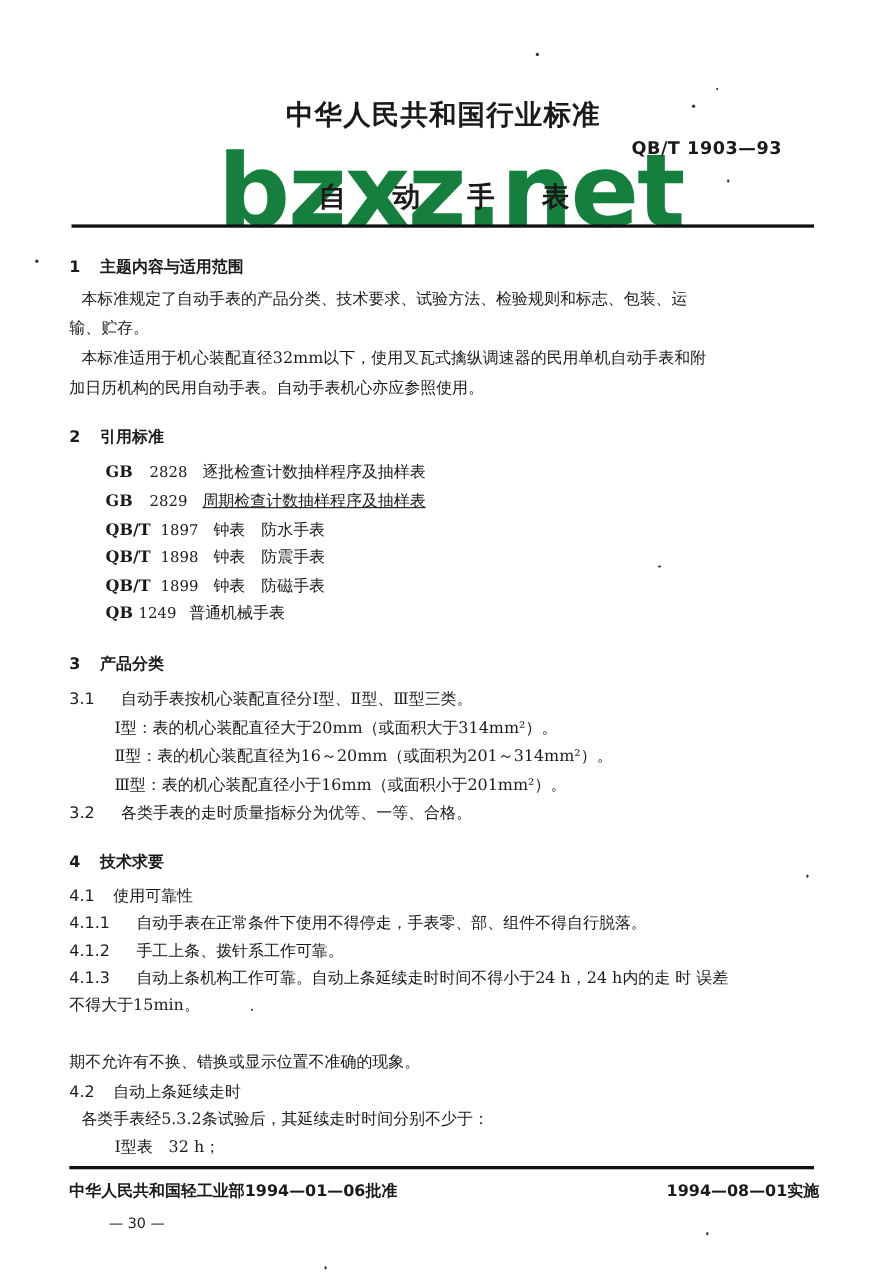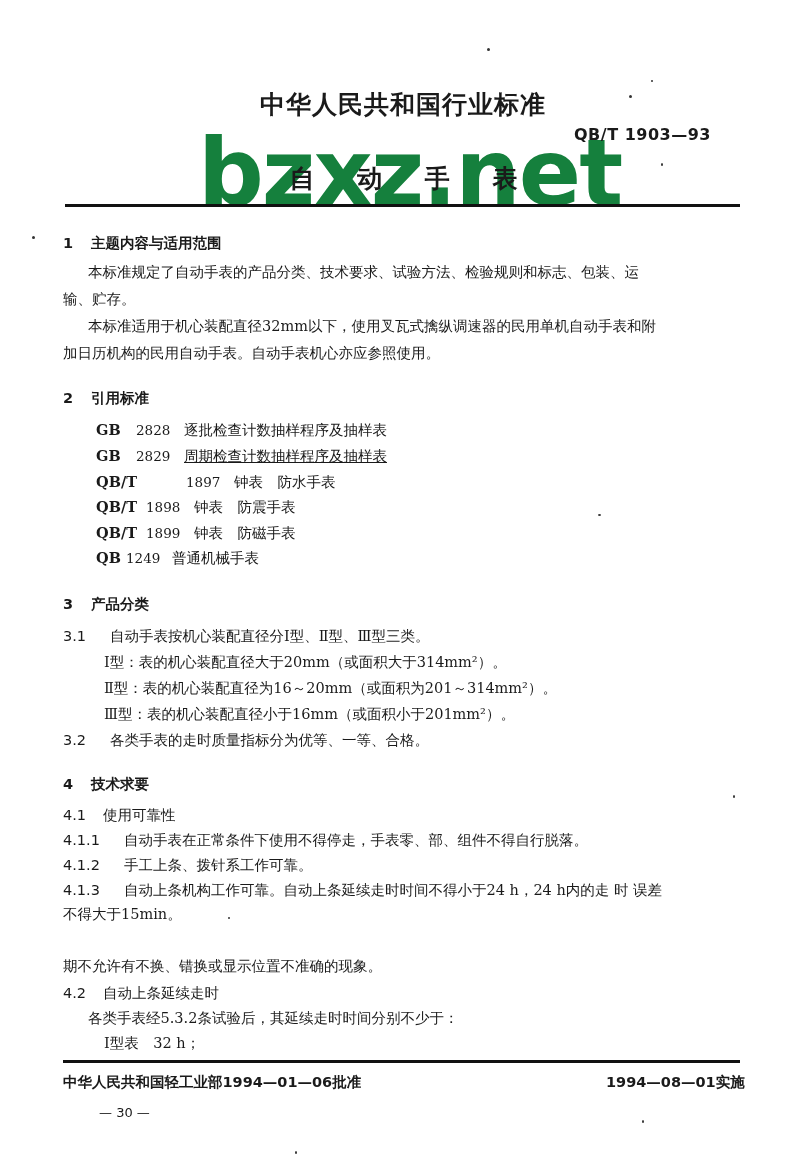--- a/index.html
+++ b/index.html
@@ -25,21 +25,21 @@
     .doc-title { left: 0; width: 800px; text-align: center; top: 162px;
       font-size: 25px; font-weight: bold; letter-spacing: 17px; padding-left: 24px; box-sizing: border-box; }
 
     .rule { position: absolute; left: 65px; width: 675px; background: #111; }
     .rule.top { top: 204px; height: 2.5px; }
     .rule.bottom { top: 1060px; height: 2.5px; left: 63px; width: 677px; }
 
     .line { position: absolute; left: 63px; font-size: 14.5px; line-height: 18px; white-space: nowrap; }
     .h1 { font-family: "DejaVu Sans", "Liberation Sans", sans-serif; font-weight: bold; font-size: 14.5px; }
     .h1 .num { display: inline-block; width: 28px; }
-    .indent { left: 88px; }
+    .indent { left: 74px; }
     .ref { left: 96px; font-size: 14.5px; }
     .ref .code { display: inline-block; font-weight: bold; }
     .ref .code-num { font-weight: normal; font-size: 13.5px; }
     .type-line { left: 104px; }
     .clause-num { font-family: "DejaVu Sans", "Liberation Sans", sans-serif; font-weight: normal; display: inline-block; }
     .cn-3 { width: 47px; }
     .cn-5 { width: 61px; }
     .cn-42 { width: 40px; }
 
     .footer-left { left: 63px; top: 1073px; font-size: 14.5px; font-weight: bold; }
@@ -71,21 +71,21 @@
   <div class="line h1" style="top:389px;">
     <span class="num">2</span><span>引用标准</span>
   </div>
   <div class="line ref" style="top:421px;">
     <span class="code" style="width:40px;">GB</span><span class="code-num" style="display:inline-block;width:48px;">2828</span><span>逐批检查计数抽样程序及抽样表</span>
   </div>
   <div class="line ref" style="top:447px;text-decoration:underline;">
     <span class="code" style="width:40px;">GB</span><span class="code-num" style="display:inline-block;width:48px;">2829</span><span>周期检查计数抽样程序及抽样表</span>
   </div>
   <div class="line ref" style="top:473px;">
-    <span class="code" style="width:50px;">QB/T</span><span class="code-num" style="display:inline-block;width:48px;margin-left:40px;">1897</span><span>钟表　防水手表</span>
+    <span class="code" style="width:50px;">QB/T</span><span class="code-num" style="display:inline-block;width:48px;">1897</span><span>钟表　防水手表</span>
   </div>
   <div class="line ref" style="top:498px;">
     <span class="code" style="width:50px;">QB/T</span><span class="code-num" style="display:inline-block;width:48px;">1898</span><span>钟表　防震手表</span>
   </div>
   <div class="line ref" style="top:524px;">
     <span class="code" style="width:50px;">QB/T</span><span class="code-num" style="display:inline-block;width:48px;">1899</span><span>钟表　防磁手表</span>
   </div>
   <div class="line ref" style="top:549px;">
     <span class="code" style="width:30px;">QB</span><span class="code-num" style="display:inline-block;width:46px;">1249</span><span>普通机械手表</span>
   </div>

